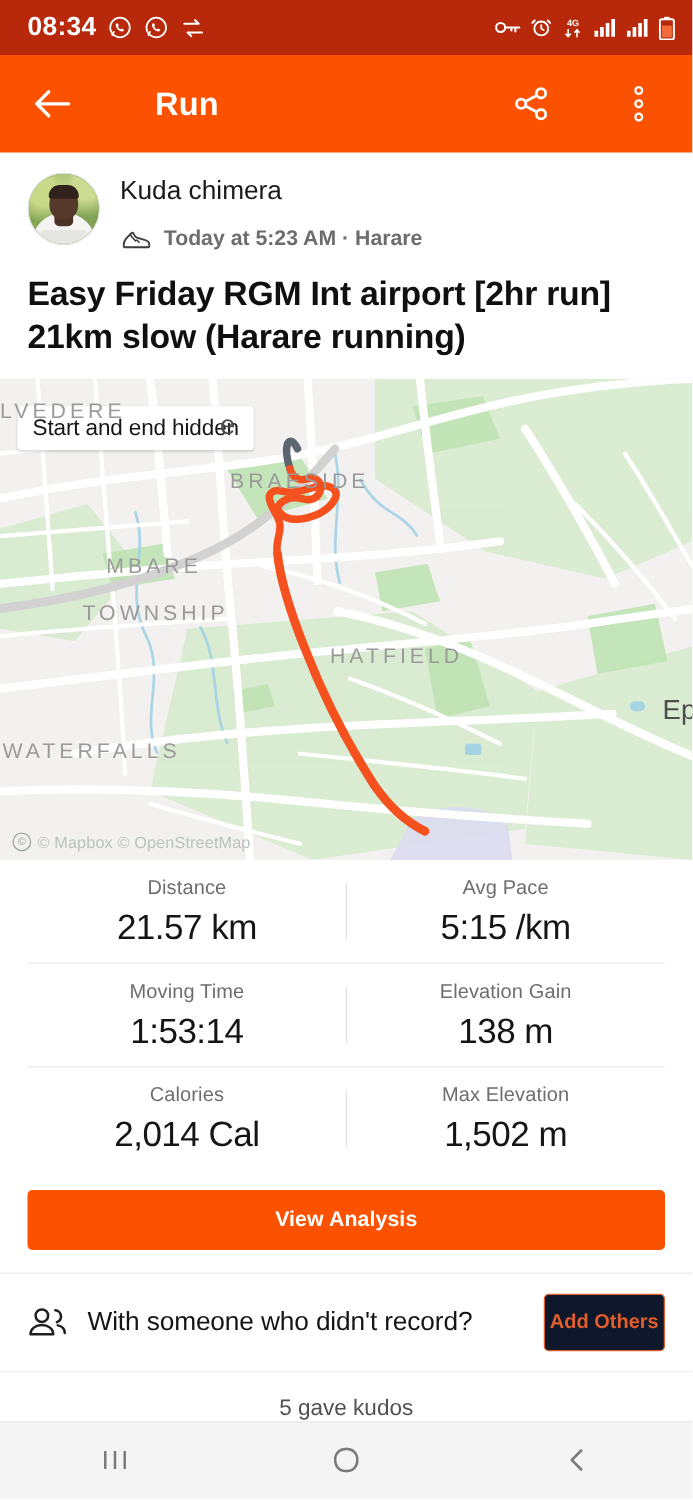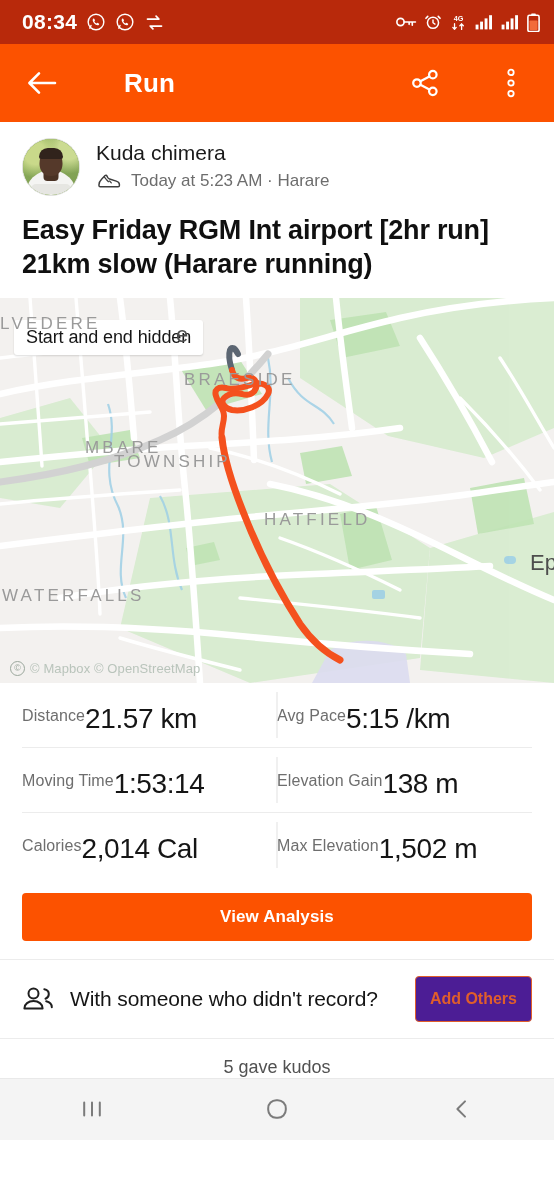--- a/index.html
+++ b/index.html
@@ -50,21 +50,21 @@
     width:15px; height:14px; background:#4a3224; border-radius:4px; }
   .avatar .head { position:absolute; left:50%; top:11px; transform:translateX(-50%);
     width:23px; height:26px; border-radius:50% 50% 46% 46%; background:#55392a; }
   .avatar .hair { position:absolute; left:50%; top:9px; transform:translateX(-50%);
     width:24px; height:11px; border-radius:12px 12px 3px 3px; background:#31231c; }
   .avatar .arms { position:absolute; left:50%; bottom:1px; transform:translateX(-50%);
     width:40px; height:10px; border-radius:6px; background:#e6e6e2; }
 
   .ath-txt { padding-top:2px; }
   .ath-name { font-size:21px; color:#1a1a1a; font-weight:400; line-height:1.25; }
-  .ath-sub { display:flex; align-items:flex-start; gap:9px; margin-top:5px; }
+  .ath-sub { display:flex; align-items:flex-end; gap:9px; margin-top:15px;font-weight:bold; }
   .ath-meta { font-size:17px; color:#6d6d6d; }
 
   
   .act-title {
     padding:18px 22px 16px 22px; font-size:27px; font-weight:700;
     color:#101010; line-height:1.25; letter-spacing:-.2px;
   }
 
   
   .map { position:relative; width:554px; height:385px; flex:0 0 385px;
@@ -79,42 +79,42 @@
   .mlabel.dark { color:#4d4d4d; letter-spacing:.2px; font-size:22px; }
   .attrib { position:absolute; left:10px; bottom:7px; display:flex; align-items:center; gap:5px;
             font-size:13px; color:#b9c4bb; letter-spacing:.1px; }
   .attrib .circ { width:15px; height:15px; border-radius:50%; border:1.5px solid #9aa79c;
             display:flex; align-items:center; justify-content:center; font-size:9px; color:#9aa79c; }
 
   
   .stats { padding:0 22px; background:#fff; }
   .srow { display:flex; position:relative; padding:14px 0 12px; }
   .srow + .srow { border-top:1px solid #ececec; }
-  .scell { flex:1; display:flex; flex-direction:row; align-items:center; }
+  .scell { flex:1; display:flex; flex-direction:column; align-items:center; }
   .slabel { font-size:16px; color:#6e6e6e; font-weight:400; letter-spacing:.1px; }
   .svalue { font-size:28px; color:#151515; margin-top:6px; letter-spacing:-.4px; }
   .vdiv { position:absolute; left:50%; top:50%; transform:translate(-50%,-50%);
           width:1px; height:46px; background:#e2e2e2; }
 
   
   .analysis-wrap { padding:16px 22px 18px; background:#fff; }
   .analysis {
     width:100%; height:48px; background:#FC5200; color:#fff; border:none; border-radius:4px;
     font-size:17px; font-weight:700; font-family:inherit; letter-spacing:.1px; cursor:pointer;
   }
 
   
   .with-row {
     border-top:1px solid #ececec; border-bottom:1px solid #ececec;
     padding:16px 22px; display:flex; align-items:center; gap:16px; background:#fff;
   }
   .with-txt { flex:1; font-size:21px; color:#151515; letter-spacing:-.1px; }
   .add-others {
-    border:1.5px solid #E05E2B; color:#E05E2B; background:#4c1d95; border-radius:4px;
-    padding:13px 14px; font-size:16px; font-weight:700; font-family:inherit; cursor:pointer;
+    border:1.5px solid #E05E2B; color:#E05E2B; background:#0f172a; border-radius:4px;
+    padding:13px 4px; font-size:16px; font-weight:700; font-family:inherit; cursor:pointer;
     white-space:nowrap;
   }
 
   
   .kudos { padding:18px 22px 0; font-size:18px; color:#515151; background:#fff; flex:1;text-align:center; }
 
   
   .navbar { height:62px; flex:0 0 62px; background:#f4f4f4; display:flex;
             align-items:center; justify-content:space-around; border-top:1px solid #e9e9e9; }
   .navbtn { width:80px; height:46px; display:flex; align-items:center; justify-content:center; cursor:pointer; }
@@ -296,21 +296,21 @@
       <path d="M222 140 C224 160, 232 186, 244 216 C258 252, 278 292, 300 326
                C314 346, 328 356, 340 362" stroke="#F4511E" stroke-width="7" fill="none" stroke-linecap="round"></path>
     </svg>
 
     <div class="maptag">Start and end hidden</div>
 
     <div class="mlabel" style="left:0px;  top:16px;">LVEDERE</div>
     <div class="mlabel dark" style="left:176px; top:24px;">e</div>
     <div class="mlabel" style="left:184px; top:72px;">BRAESIDE</div>
     <div class="mlabel" style="left:85px;  top:140px;">MBARE</div>
-    <div class="mlabel" style="left:66px;  top:154px;margin-left:48px;">TOWNSHIP</div>
+    <div class="mlabel" style="left:66px;  top:178px;">TOWNSHIP</div>
     <div class="mlabel" style="left:264px; top:212px;">HATFIELD</div>
     <div class="mlabel" style="left:2px;   top:288px;">WATERFALLS</div>
     <div class="mlabel dark" style="left:530px; top:252px;">Ep</div>
 
     <div class="attrib">
       <span class="circ">©</span>
       <span>© Mapbox © OpenStreetMap</span>
     </div>
   </div>
 

